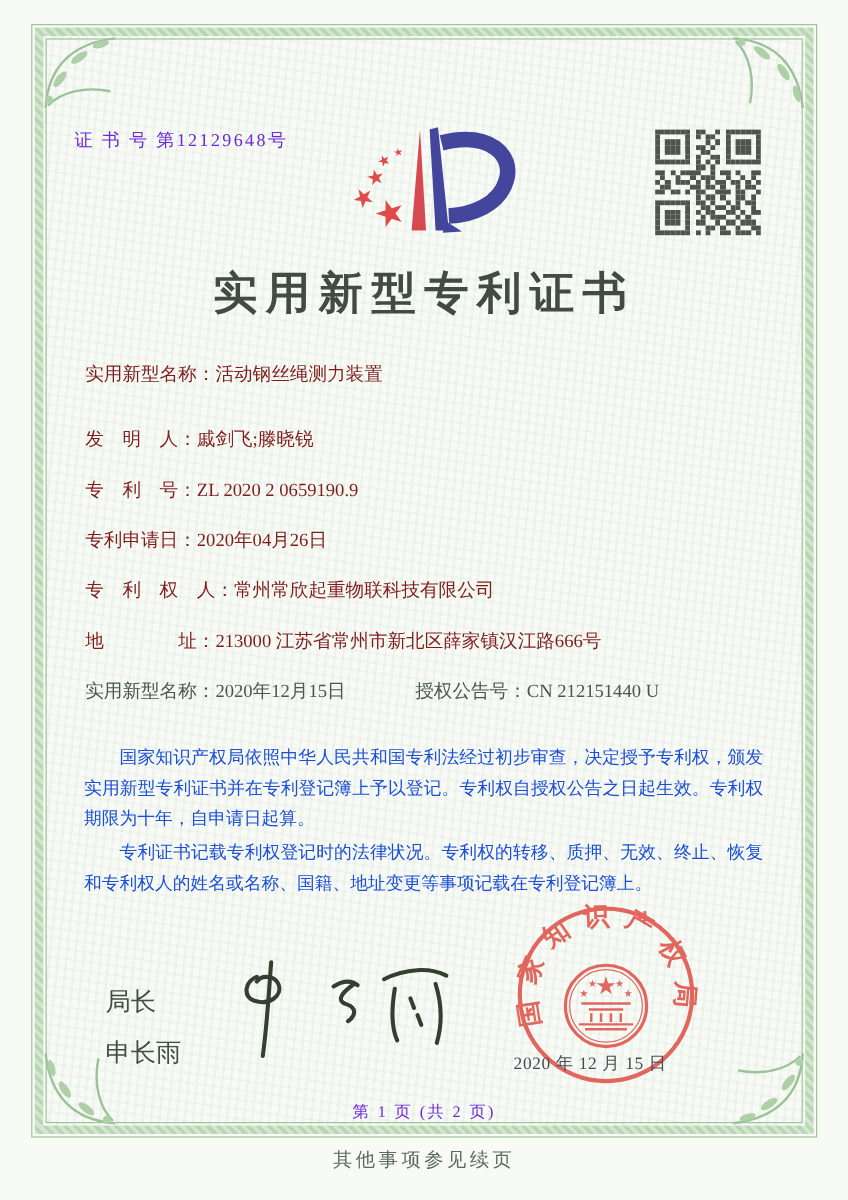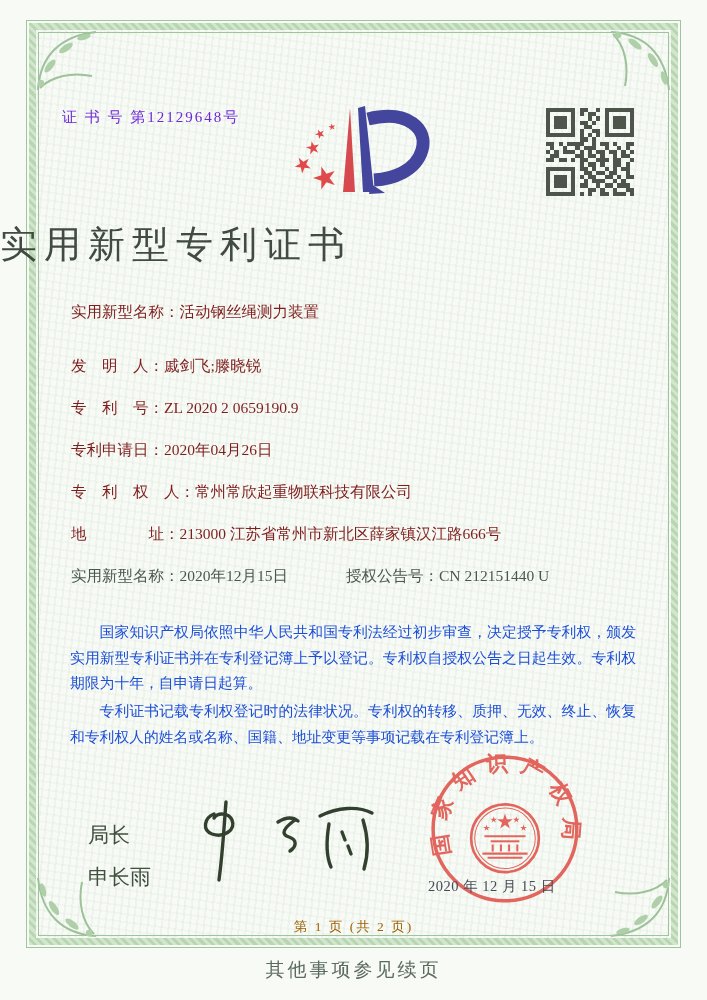--- a/index.html
+++ b/index.html
@@ -31,43 +31,43 @@
   .corner.bl{left:30px;bottom:56px;transform:rotate(270deg);}
 
   .cert-no{position:absolute;left:62px;top:108px;font-size:15px;letter-spacing:2px;color:#6d28d9;}
 
   .logo{position:absolute;left:283px;top:96px;width:162px;height:112px;}
   .qr{position:absolute;left:546px;top:108px;width:88px;height:88px;
       display:grid;grid-template-columns:repeat(21,1fr);grid-template-rows:repeat(21,1fr);}
   .qr div{background:transparent;}
   .qr div.qm{background:#4e564c;}
 
-  .title{position:absolute;left:0;top:220px;width:707px;text-align:left;
-    font-size:37px;font-weight:normal;color:#414b42;letter-spacing:7px;margin:0;}
+  .title{position:absolute;left:0;top:220px;width:707px;text-align:center;
+    font-size:37px;font-weight:bold;color:#414b42;letter-spacing:7px;margin:0;}
 
   .field{position:absolute;left:71px;width:575px;font-size:15.5px;color:#7f1d1d;white-space:nowrap;}
   .f0{top:302px;} .f1{top:356px;} .f2{top:398px;} .f3{top:440px;} .f4{top:482px;} .f5{top:524px;}
   .grant-row{position:absolute;left:71px;top:566px;width:575px;font-size:15.5px;color:#4a574d;
     display:flex;gap:58px;white-space:nowrap;}
 
   .paras{position:absolute;left:70px;top:592px;width:566px;font-size:14.8px;
     line-height:1.74;color:#1d4ed8;text-align:justify;margin-top:28px;}
   .paras p{margin:0 0 2px 0;text-indent:2em;}
 
   .signer{position:absolute;left:88px;top:814px;font-size:21px;color:#41503f;line-height:2.0;}
   .signature{position:absolute;left:192px;top:792px;width:195px;height:98px;}
 
   .seal{position:absolute;left:428px;top:752px;width:154px;height:154px;opacity:0.92;}
   .seal-date{position:absolute;left:428px;top:877px;width:170px;font-size:14.5px;
     color:#474b56;letter-spacing:0.5px;white-space:nowrap;}
 
   .page-footer{position:absolute;left:0;top:918px;width:707px;text-align:center;
-    font-size:13.5px;color:#a16207;letter-spacing:2px;}
+    font-size:13.5px;color:#6d28d9;letter-spacing:2px;}
   .cont-note{position:absolute;left:0;top:957px;width:707px;text-align:center;
-    font-size:19px;color:#5c6b5e;letter-spacing:3px;}
+    font-size:16px;color:#5c6b5e;letter-spacing:3px;}
 </style>
 </head>
 <body>
 
 <div class="page">
   <div class="bg-pattern"></div>
 
   <div class="frame">
     <div class="frame-band">
         <div class="frame-inner"></div>

